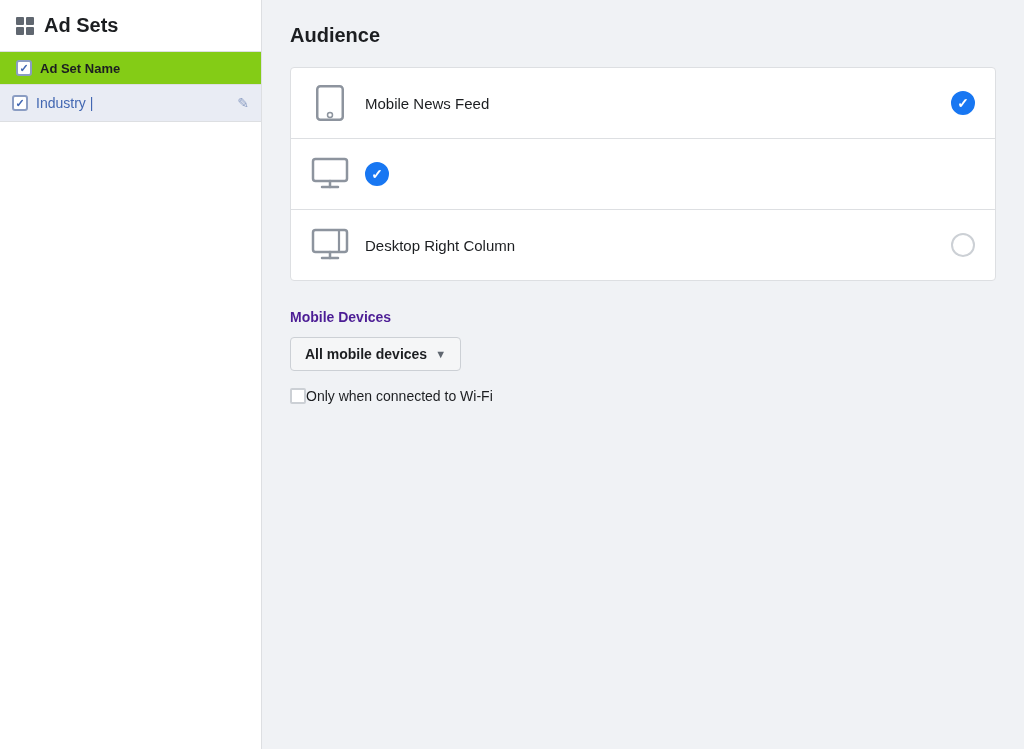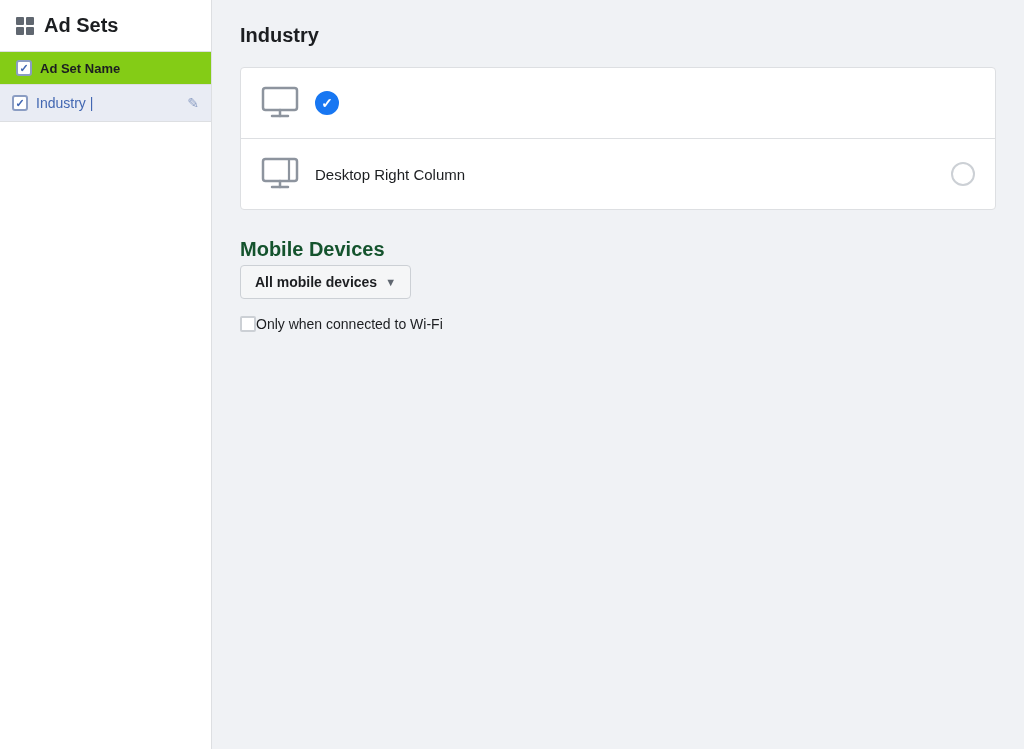--- a/index.html
+++ b/index.html
@@ -7,21 +7,21 @@
       font-family: -apple-system, BlinkMacSystemFont, 'Segoe UI', Helvetica, Arial, sans-serif;
       background: #f0f2f5;
       display: flex;
       height: 749px;
       width: 1024px;
       overflow: hidden;
     }
 
     
     .sidebar {
-      width: 212px;
+      width: 262px;
       background: #fff;
       border-right: 1px solid #dddfe2;
       display: flex;
       flex-direction: column;
       flex-shrink: 0;
     }
 
     .sidebar-header {
       display: flex;
       align-items: center;
@@ -197,24 +197,24 @@
       font-size: 14px;
       font-weight: 700;
     }
 
     
     .mobile-devices-section {
       padding: 0;
     }
 
     .mobile-devices-title {
-      font-size: 20px;
-      font-weight: 700;
-      color: #14532d;
-      margin-bottom: 4px;
+      font-size: 14px;
+      font-weight: 700;
+      color: #4c1d95;
+      margin-bottom: 12px;
     }
 
     .dropdown-btn {
       display: flex;
       align-items: center;
       gap: 8px;
       padding: 8px 14px;
       border: 1px solid #ccd0d5;
       border-radius: 4px;
       background: #f5f6f7;
@@ -271,24 +271,34 @@
 
     <div class="sidebar-row">
       <div class="checkbox-box checked"></div>
       <span class="row-text">Industry |</span>
       <span class="edit-icon">✎</span>
     </div>
   </div>
 </div>
 
 <div class="main-content">
-  <div class="section-title">Industry</div>
+  <div class="section-title">Audience</div>
 
   <div class="placement-card">
 
+    <div class="placement-row">
+      <div class="placement-icon">
+        <svg width="28" height="36" viewBox="0 0 28 36" fill="none" xmlns="http://www.w3.org/2000/svg">
+          <rect x="1.25" y="1.25" width="25.5" height="33.5" rx="3" stroke="#8d949e" stroke-width="2.5" fill="none"></rect>
+          <circle cx="14" cy="30" r="2.5" stroke="#8d949e" stroke-width="1.5" fill="none"></circle>
+        </svg>
+      </div>
+      <span class="placement-label">Mobile News Feed</span>
+      <div class="radio-circle checked"></div>
+    </div>
 
 
     <div class="placement-row">
       <div class="placement-icon">
         <svg width="38" height="36" viewBox="0 0 38 36" fill="none" xmlns="http://www.w3.org/2000/svg">
           <rect x="2" y="3" width="34" height="22" rx="2.5" stroke="#8d949e" stroke-width="2.5" fill="none"></rect>
           <line x1="19" y1="25" x2="19" y2="31" stroke="#8d949e" stroke-width="2.5" stroke-linecap="round"></line>
           <line x1="11" y1="31" x2="27" y2="31" stroke="#8d949e" stroke-width="2.5" stroke-linecap="round"></line>
         </svg>
       </div>

